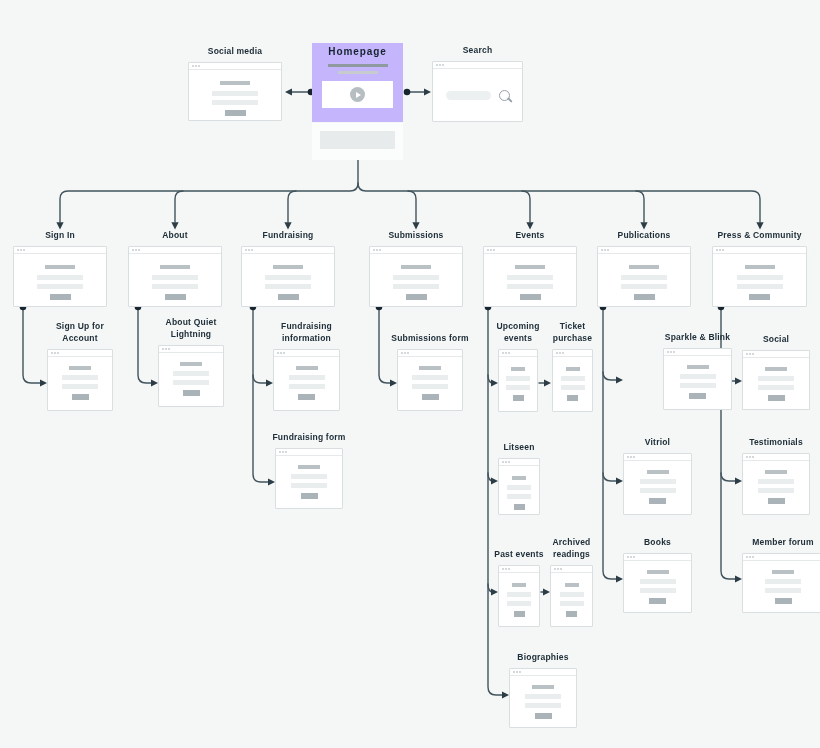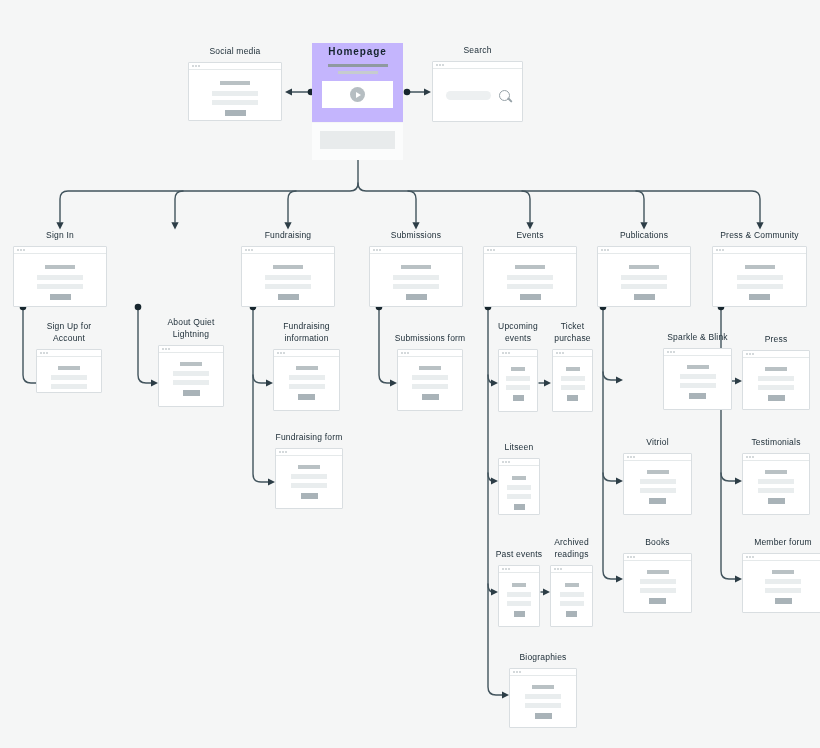--- a/index.html
+++ b/index.html
@@ -2,21 +2,21 @@
 <html><head>
 <meta charset="utf-8">
 <style>
   html,body{margin:0;padding:0;}
   body{width:820px;height:748px;background:#f5f6f6;font-family:"Liberation Sans",sans-serif;overflow:hidden;}
   .canvas{position:relative;width:820px;height:748px;background:#f5f6f6;}
   svg.wires{position:absolute;left:0;top:0;width:820px;height:748px;}
 
   .node{position:absolute;}
   .nlabel{position:absolute;bottom:calc(100% + 4px);left:50%;transform:translateX(-50%);
-          width:max-content;max-width:112px;text-align:center;font-size:8.5px;font-weight:normal;
+          width:max-content;max-width:112px;text-align:center;font-size:8.5px;font-weight:bold;
           letter-spacing:.2px;color:#20303a;line-height:1.4;white-space:pre-line;}
   .frame{position:absolute;inset:0;background:#ffffff;border:1px solid #d9dee1;border-radius:1px;
          display:flex;flex-direction:column;box-sizing:border-box;}
   .chrome{height:6px;border-bottom:1px solid #e5e9ea;flex:0 0 auto;display:flex;align-items:center;}
   .cdots{width:2px;height:2px;border-radius:50%;background:#c6cccf;margin-left:3px;
          box-shadow:3px 0 0 #c6cccf,6px 0 0 #c6cccf;}
   .content{flex:1 1 auto;}
 
   
   .wide  .sk{background:
@@ -58,21 +58,21 @@
   
   #n-social-media{left:188px;top:62px;width:94px;height:59px;}
   #n-search{left:432px;top:61px;width:91px;height:61px;}
   #n-sign-in{left:13px;top:246px;width:94px;height:61px;}
   #n-about{left:128px;top:246px;width:94px;height:61px;}
   #n-fundraising{left:241px;top:246px;width:94px;height:61px;}
   #n-submissions{left:369px;top:246px;width:94px;height:61px;}
   #n-events{left:483px;top:246px;width:94px;height:61px;}
   #n-publications{left:597px;top:246px;width:94px;height:61px;}
   #n-press-community{left:712px;top:246px;width:95px;height:61px;}
-  #n-sign-up{left:36px;top:349px;width:66px;height:44px;}
+  #n-sign-up{left:47px;top:349px;width:66px;height:62px;}
   #n-about-ql{left:158px;top:345px;width:66px;height:62px;border-radius:21px;}
   #n-fundraising-info{left:273px;top:349px;width:67px;height:62px;}
   #n-submissions-form{left:397px;top:349px;width:66px;height:62px;}
   #n-upcoming-events{left:498px;top:349px;width:40px;height:63px;}
   #n-ticket-purchase{left:552px;top:349px;width:41px;height:63px;border-radius:12px;}
   #n-sparkle-blink{left:623px;top:348px;width:69px;height:62px;margin-left:40px;}
   #n-press{left:742px;top:350px;width:68px;height:60px;}
   #n-fundraising-form{left:275px;top:448px;width:68px;height:61px;}
   #n-litseen{left:498px;top:458px;width:42px;height:57px;}
   #n-vitriol{left:623px;top:453px;width:69px;height:62px;border-radius:28px;}
@@ -200,20 +200,29 @@
 
   <div class="node wide" id="n-sign-in">
     <div class="nlabel">Sign In</div>
     <div class="frame">
       <div class="chrome">
           <span class="cdots"></span>
         </div>
       <div class="content sk"></div>
     </div>
   </div>
+  <div class="node wide" id="n-about">
+    <div class="nlabel">About</div>
+    <div class="frame">
+      <div class="chrome">
+          <span class="cdots"></span>
+        </div>
+      <div class="content sk"></div>
+    </div>
+  </div>
   <div class="node wide" id="n-fundraising">
     <div class="nlabel">Fundraising</div>
     <div class="frame">
       <div class="chrome">
           <span class="cdots"></span>
         </div>
       <div class="content sk"></div>
     </div>
   </div>
   <div class="node wide" id="n-submissions">
@@ -315,21 +324,21 @@
   <div class="node small" id="n-sparkle-blink">
     <div class="nlabel">Sparkle &amp; Blink</div>
     <div class="frame">
       <div class="chrome">
           <span class="cdots"></span>
         </div>
       <div class="content sk"></div>
     </div>
   </div>
   <div class="node small" id="n-press">
-    <div class="nlabel">Press</div>
+    <div class="nlabel">Social</div>
     <div class="frame">
       <div class="chrome">
           <span class="cdots"></span>
         </div>
       <div class="content sk"></div>
     </div>
   </div>
 
   <div class="node small" id="n-fundraising-form">
     <div class="nlabel">Fundraising form</div>

